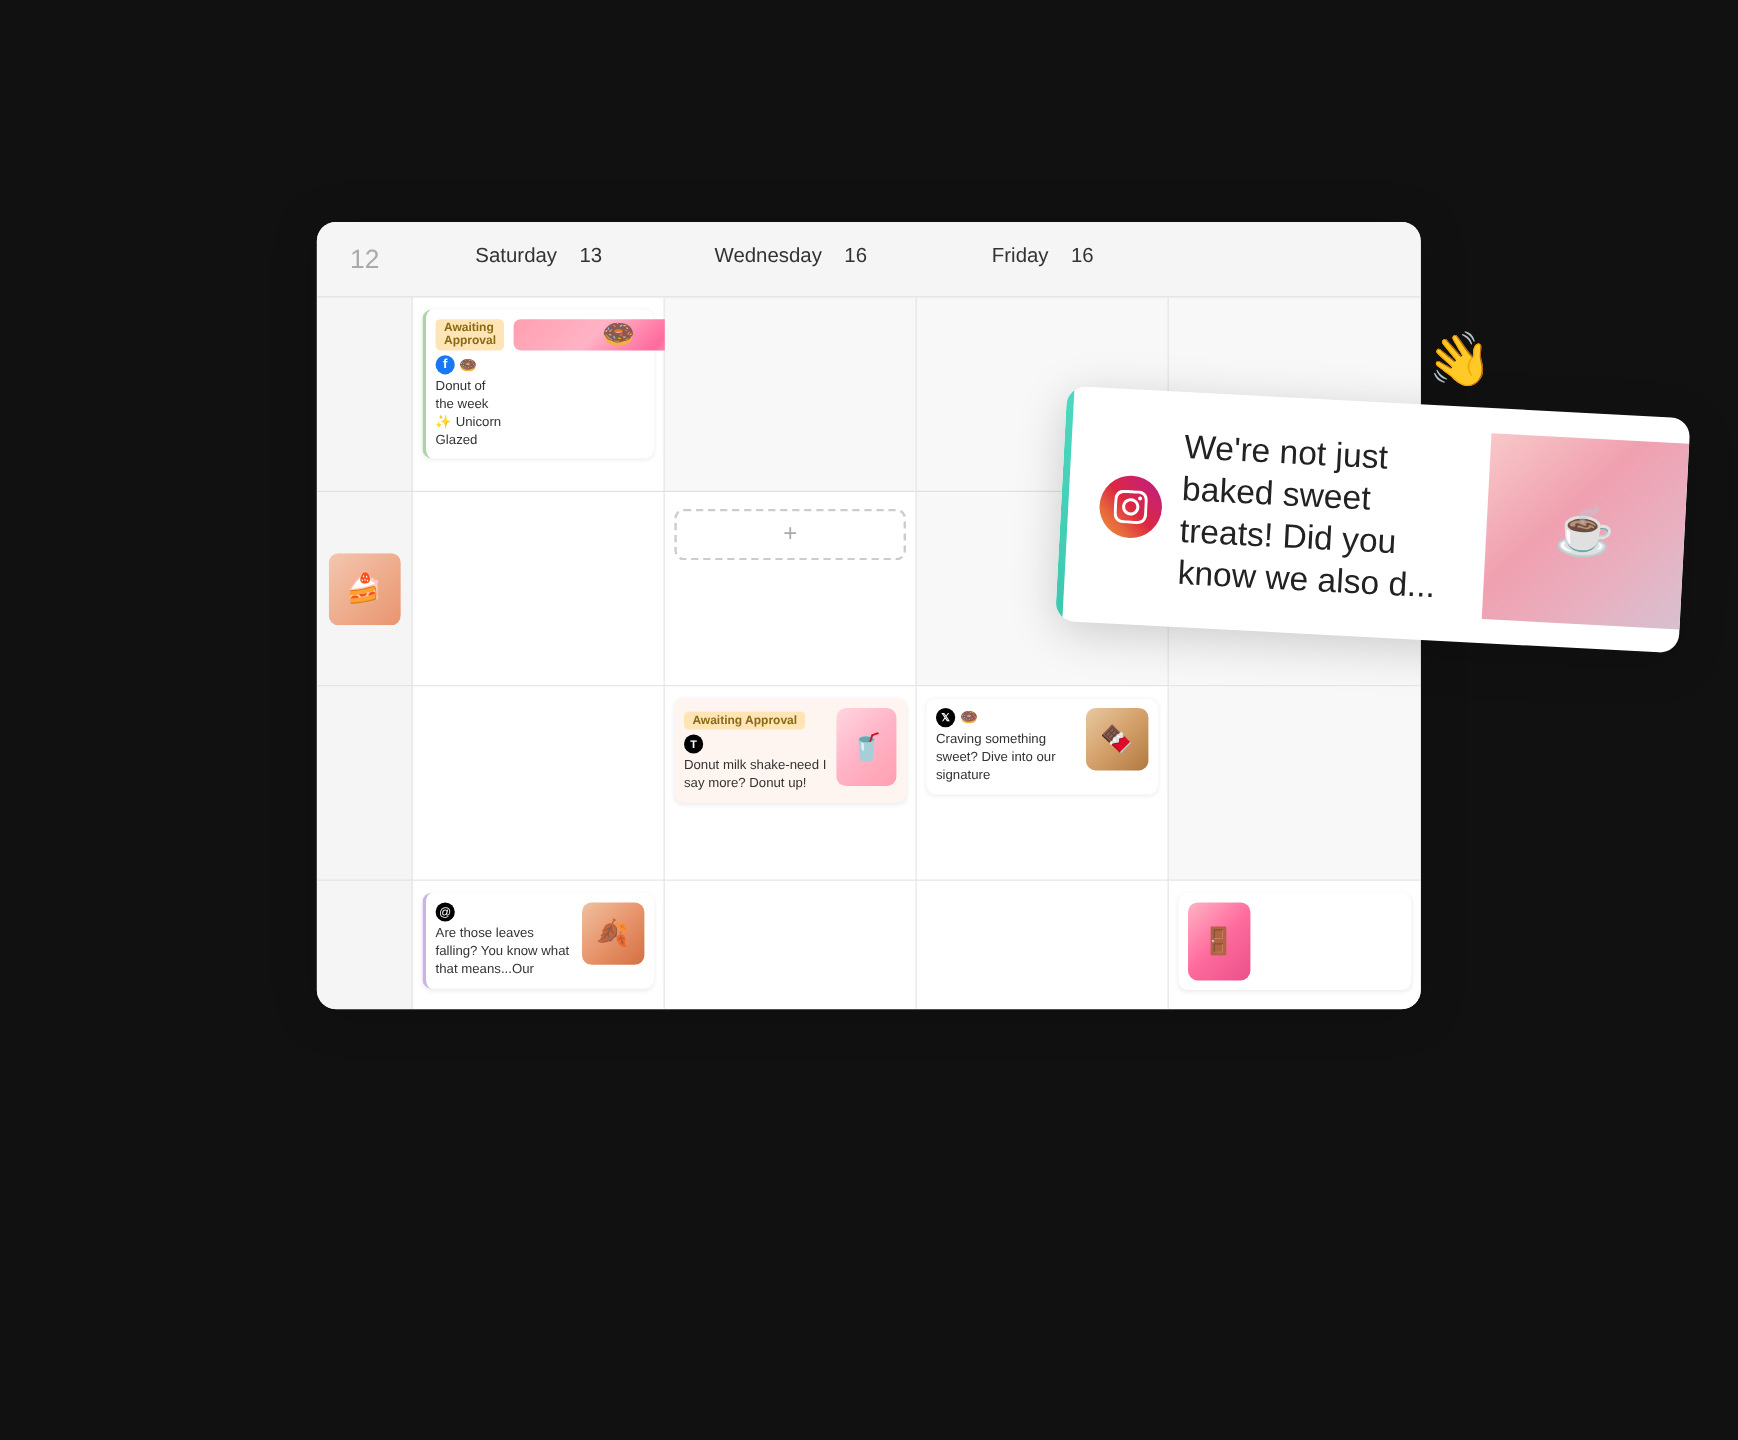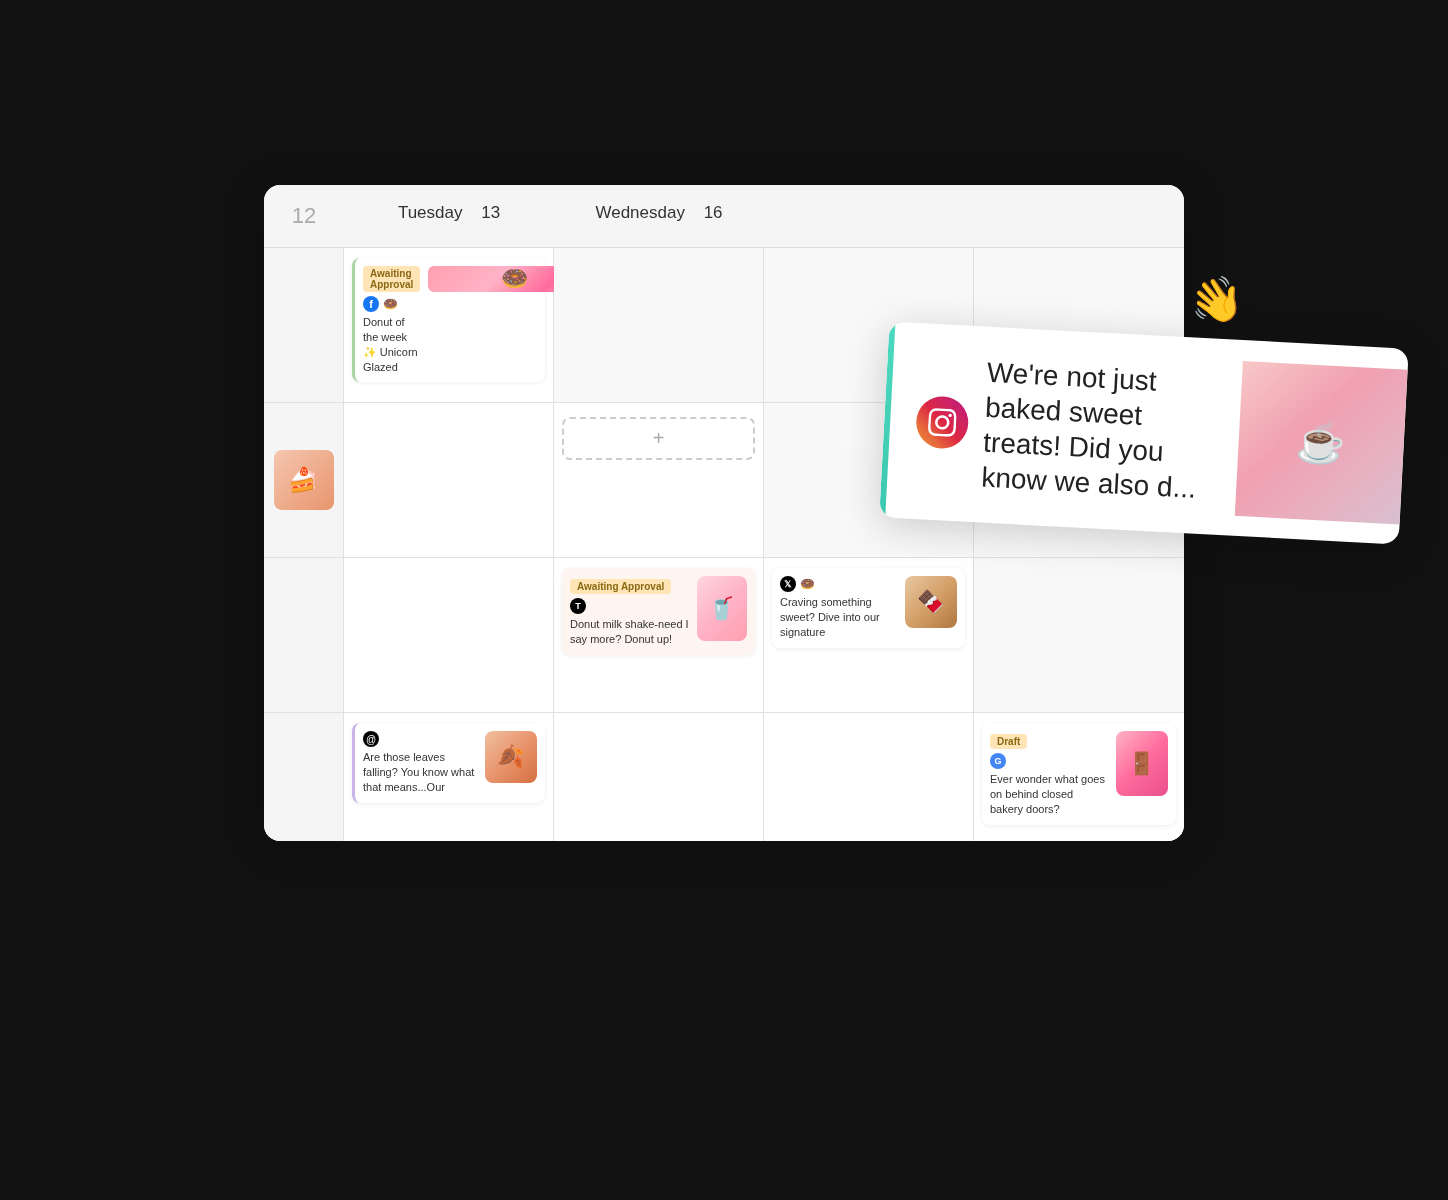--- a/index.html
+++ b/index.html
@@ -326,25 +326,29 @@
 <body>
 
 <div class="calendar-wrapper">
   <div class="calendar">
 
     <div class="cal-header">
       <div class="cal-header-cell empty-col">
         <span style="font-size:22px;color:#aaa;font-weight:300;">12</span>
       </div>
       <div class="cal-header-cell">
-        <span class="day-name">Tuesday</span>
+        <span class="day-name">Saturday</span>
         <span class="day-number">13</span>
       </div>
       <div class="cal-header-cell">
         <span class="day-name">Wednesday</span>
+        <span class="day-number">16</span>
+      </div>
+      <div class="cal-header-cell">
+        <span class="day-name">Friday</span>
         <span class="day-number">16</span>
       </div>
     </div>
 
     <div class="cal-grid">
 
       <div class="grid-cell empty-col"></div>
 
       <div class="grid-cell" style="background:#fff;">
         <div class="post-card" style="border-left:3px solid #a8d5a2;">
@@ -427,27 +431,20 @@
           <div class="post-card-img" style="width:52px;height:52px;border-radius:8px;background:linear-gradient(135deg,#f0c0a0,#e8956d,#d47040);display:flex;align-items:center;justify-content:center;font-size:22px;flex-shrink:0;">🍂</div>
         </div>
       </div>
 
       <div class="grid-cell no-bottom-border"></div>
 
       <div class="grid-cell no-bottom-border"></div>
 
       <div class="grid-cell no-right-border no-bottom-border">
         <div class="post-card">
-          <div class="post-card-left">
-            <div class="status-badge status-draft">Draft</div>
-            <div class="post-platform-row">
-              <div class="platform-icon platform-google" style="font-size:9px;font-weight:bold;">G</div>
-            </div>
-            <div class="post-text">Ever wonder what goes on behind closed bakery doors?</div>
-          </div>
           <div class="post-card-img" style="width:52px;height:65px;border-radius:8px;background:linear-gradient(135deg,#ffb3c6,#ff6b9d,#e8508a);display:flex;align-items:center;justify-content:center;font-size:22px;flex-shrink:0;">🚪</div>
         </div>
       </div>
 
     </div>
   </div>
 
   <div class="cursor-hand">👋</div>
 
   <div class="floating-preview">

